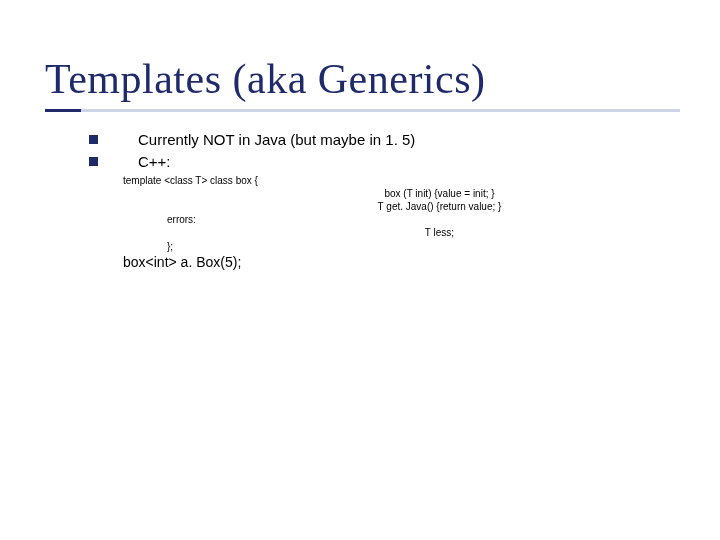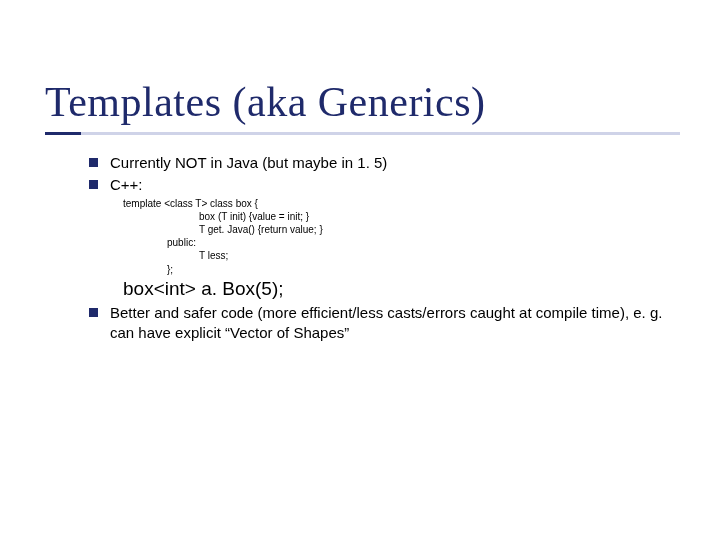--- a/index.html
+++ b/index.html
@@ -11,21 +11,20 @@
     font-family: Verdana, Geneva, sans-serif;
     color: #000;
     overflow: hidden;
   }
   .slide {
     position: relative;
     width: 720px;
     height: 424px;
     box-sizing: border-box;
     padding: 55px 40px 0 45px;
-    margin-top: 23px;
   }
   .title {
     font-family: "Times New Roman", Times, serif;
     font-size: 42px;
     font-weight: 400;
     color: #1f2a6b;
     margin: 0 0 6px 0;
     letter-spacing: 0.5px;
   }
   .rule {
@@ -36,40 +35,41 @@
   .rule .dark { background:#1f2a6b; flex: 0 0 36px; }
   .rule .light { background:#cfd3e8; flex: 1; }
   .content {
     font-size: 15px;
     line-height: 1.32;
   }
   .b1 {
     display: flex;
     align-items: flex-start;
     margin: 2px 0 2px 44px;
+    gap: 28px;
   }
   .b1 .bullet {
     width: 9px;
     height: 9px;
     background: #1f2a6b;
     margin: 5px 12px 0 0;
     flex: 0 0 9px;
   }
   .b1 .txt { flex: 1; }
   .code-block {
     margin: 0 0 0 78px;
     font-size: 10px;
     line-height: 1.32;
   }
   .ind1 { padding-left: 44px; }
-  .ind2 { padding-left: 76px; }
+  .ind2 { padding-left: 76px; text-align: center; }
   .use-row {
     display: flex;
     margin-left: 78px;
-    font-size: 19px;
+    font-size: 14px;
     line-height: 1.32;
   }
   .use-row .c1 { width: 230px; }
   .use-row .c2 { flex: 1; }
 </style>
 </head>
 <body>
 
 <div class="slide">
 
@@ -89,29 +89,25 @@
 
     <div class="b1">
       <div class="bullet"></div>
       <div class="txt">C++:</div>
     </div>
 
     <div class="code-block">
       <div>template &lt;class T&gt; class box {</div>
       <div class="ind2">box (T init) {value = init; }</div>
       <div class="ind2">T get. Java() {return value; }</div>
-      <div class="ind1">public:</div>
+      <div class="ind1">errors:</div>
       <div class="ind2">T less;</div>
       <div class="ind1">};</div>
     </div>
 
 
     <div class="use-row">
       <div class="c1">box&lt;int&gt; a. Box(5);</div>
     </div>
 
-    <div class="b1">
-      <div class="bullet"></div>
-      <div class="txt">Better and safer code (more efficient/less casts/errors caught at compile time), e. g. can have explicit “Vector of Shapes”</div>
-    </div>
 
   </div>
 </div>
 
 </body></html>

